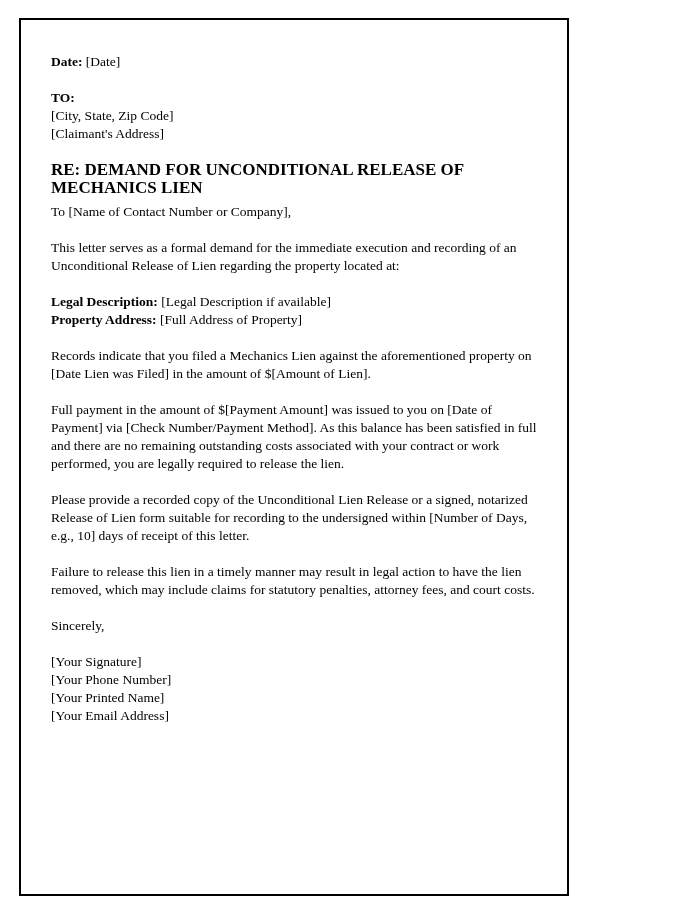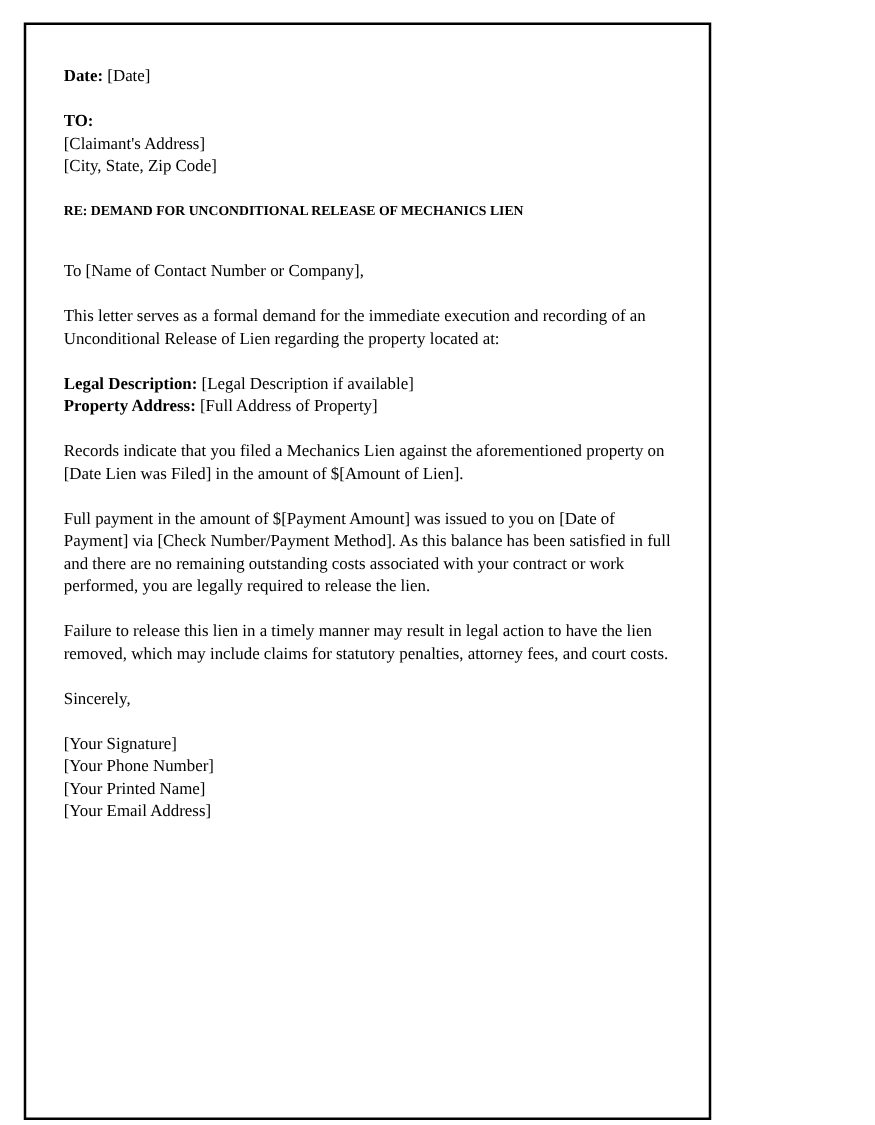--- a/index.html
+++ b/index.html
@@ -34,55 +34,56 @@
     margin: 0 0 18px 0;
   }
   .block .line {
     margin: 0;
   }
   .bold {
     font-weight: bold;
   }
   .subject {
     font-weight: bold;
-    font-size: 11px;
+    font-size: 17px;
     line-height: 18px;
-    margin: 0 0 30px 0;
+    margin: 0 0 6px 0;
   }
 </style>
 </head>
 <body>
 
 <div class="page">
 
   <div class="block">
     <span class="line"><span class="bold">Date:</span><span> [Date]</span></span>
   </div>
 
   <div class="block">
     <div class="line bold">TO:</div>
+    <div class="line">[City, State, Zip Code]</div>
     <div class="line">[Claimant's Address]</div>
-    <div class="line">[City, State, Zip Code]</div>
   </div>
 
   <div class="subject">RE: DEMAND FOR UNCONDITIONAL RELEASE OF MECHANICS LIEN</div>
 
   <div class="para">To [Name of Contact Number or Company],</div>
 
   <div class="para">This letter serves as a formal demand for the immediate execution and recording of an Unconditional Release of Lien regarding the property located at:</div>
 
   <div class="block">
     <div class="line"><span class="bold">Legal Description:</span><span> [Legal Description if available]</span></div>
     <div class="line"><span class="bold">Property Address:</span><span> [Full Address of Property]</span></div>
   </div>
 
   <div class="para">Records indicate that you filed a Mechanics Lien against the aforementioned property on [Date Lien was Filed] in the amount of $[Amount of Lien].</div>
 
   <div class="para">Full payment in the amount of $[Payment Amount] was issued to you on [Date of Payment] via [Check Number/Payment Method]. As this balance has been satisfied in full and there are no remaining outstanding costs associated with your contract or work performed, you are legally required to release the lien.</div>
 
+  <div class="para">Please provide a recorded copy of the Unconditional Lien Release or a signed, notarized Release of Lien form suitable for recording to the undersigned within [Number of Days, e.g., 10] days of receipt of this letter.</div>
 
   <div class="para">Failure to release this lien in a timely manner may result in legal action to have the lien removed, which may include claims for statutory penalties, attorney fees, and court costs.</div>
 
   <div class="para">Sincerely,</div>
 
   <div class="block">
     <div class="line">[Your Signature]</div>
     <div class="line">[Your Phone Number]</div>
     <div class="line">[Your Printed Name]</div>
     <div class="line">[Your Email Address]</div>

